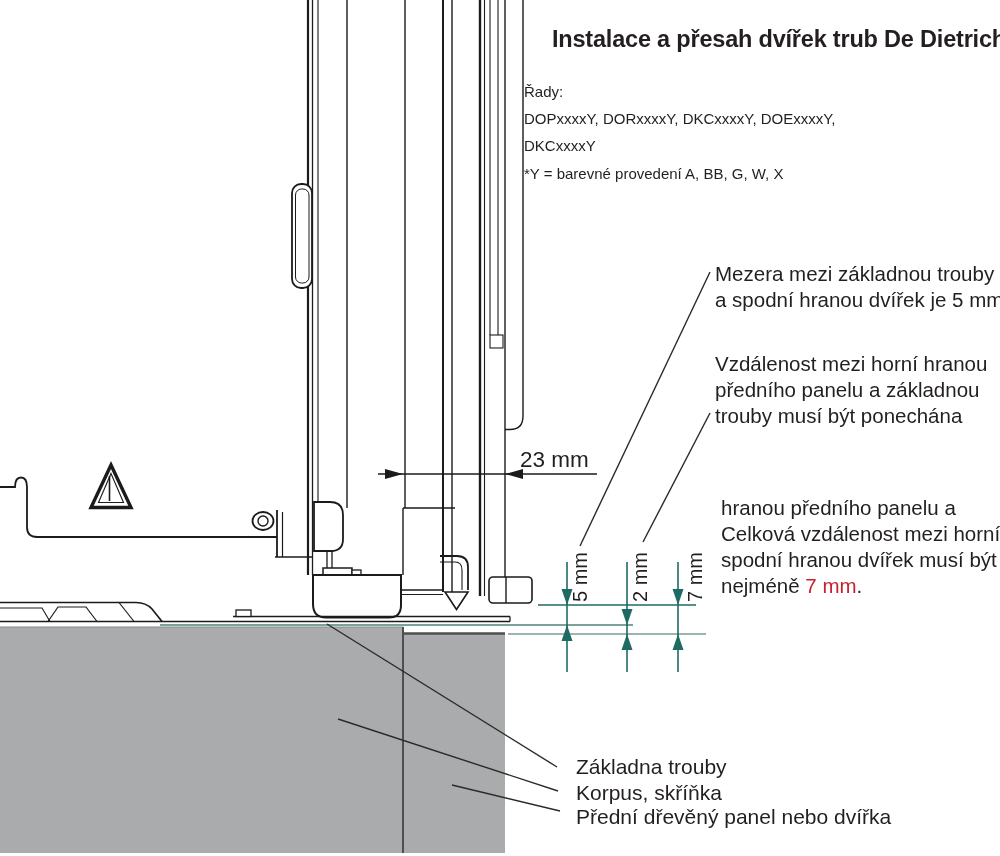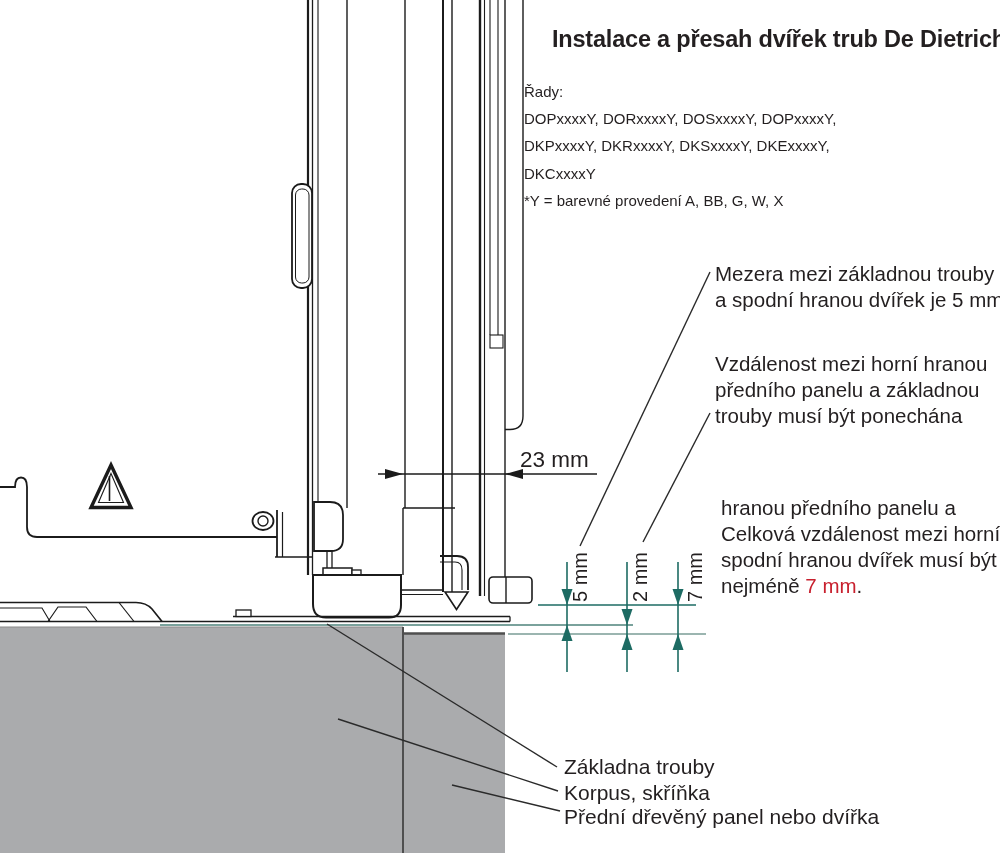--- a/index.html
+++ b/index.html
@@ -8,21 +8,21 @@
   #drawing{position:absolute;left:0;top:0;}
   svg text{font-family:"Liberation Sans",sans-serif;fill:#231f20;}
   .abs{position:absolute;}
   .title{left:552px;top:26px;font-size:23.5px;font-weight:700;letter-spacing:-0.2px;white-space:nowrap;}
   .series{left:524px;top:78px;font-size:15px;line-height:27.2px;white-space:nowrap;}
   .ann{font-size:20.5px;line-height:26px;white-space:nowrap;}
   .ann1{left:715px;top:261px;}
   .ann2{left:715px;top:351px;}
   .ann3{left:721px;top:495px;}
   .red{color:#c8202e;}
-  .blabel{left:564px;font-size:21px;white-space:nowrap;text-align:right;}
+  .blabel{left:576px;font-size:21px;white-space:nowrap;text-align:right;}
   .bl1{top:755px;} .bl2{top:781px;} .bl3{top:805px;}
 </style>
 </head>
 <body>
 
 <div id="stage">
 
   <svg id="drawing" width="1000" height="856" viewBox="0 0 1000 856">
 
     <g>
@@ -140,22 +140,21 @@
       <line x1="327" y1="624" x2="557" y2="767"></line>
       <line x1="338" y1="719" x2="558" y2="791"></line>
       <line x1="452" y1="785" x2="560" y2="811"></line>
     </g>
   </svg>
 
   <div class="abs title">Instalace a přesah dvířek trub De Dietrich</div>
 
   <div class="abs series">
     <div>Řady:</div>
-    <div>DOPxxxxY, DORxxxxY, DOSxxxxY, DOPxxxxY,</div>
-    <div>DKPxxxxY, DKRxxxxY, DKSxxxxY, DKExxxxY,</div>
+    <div>DOPxxxxY, DORxxxxY, DKCxxxxY, DOExxxxY,</div>
     <div>DKCxxxxY</div>
     <div>*Y = barevné provedení A, BB, G, W, X</div>
   </div>
 
   <div class="abs ann ann1">
     <div>Mezera mezi základnou trouby</div>
     <div>a spodní hranou dvířek je 5 mm.</div>
   </div>
 
   <div class="abs ann ann2">

